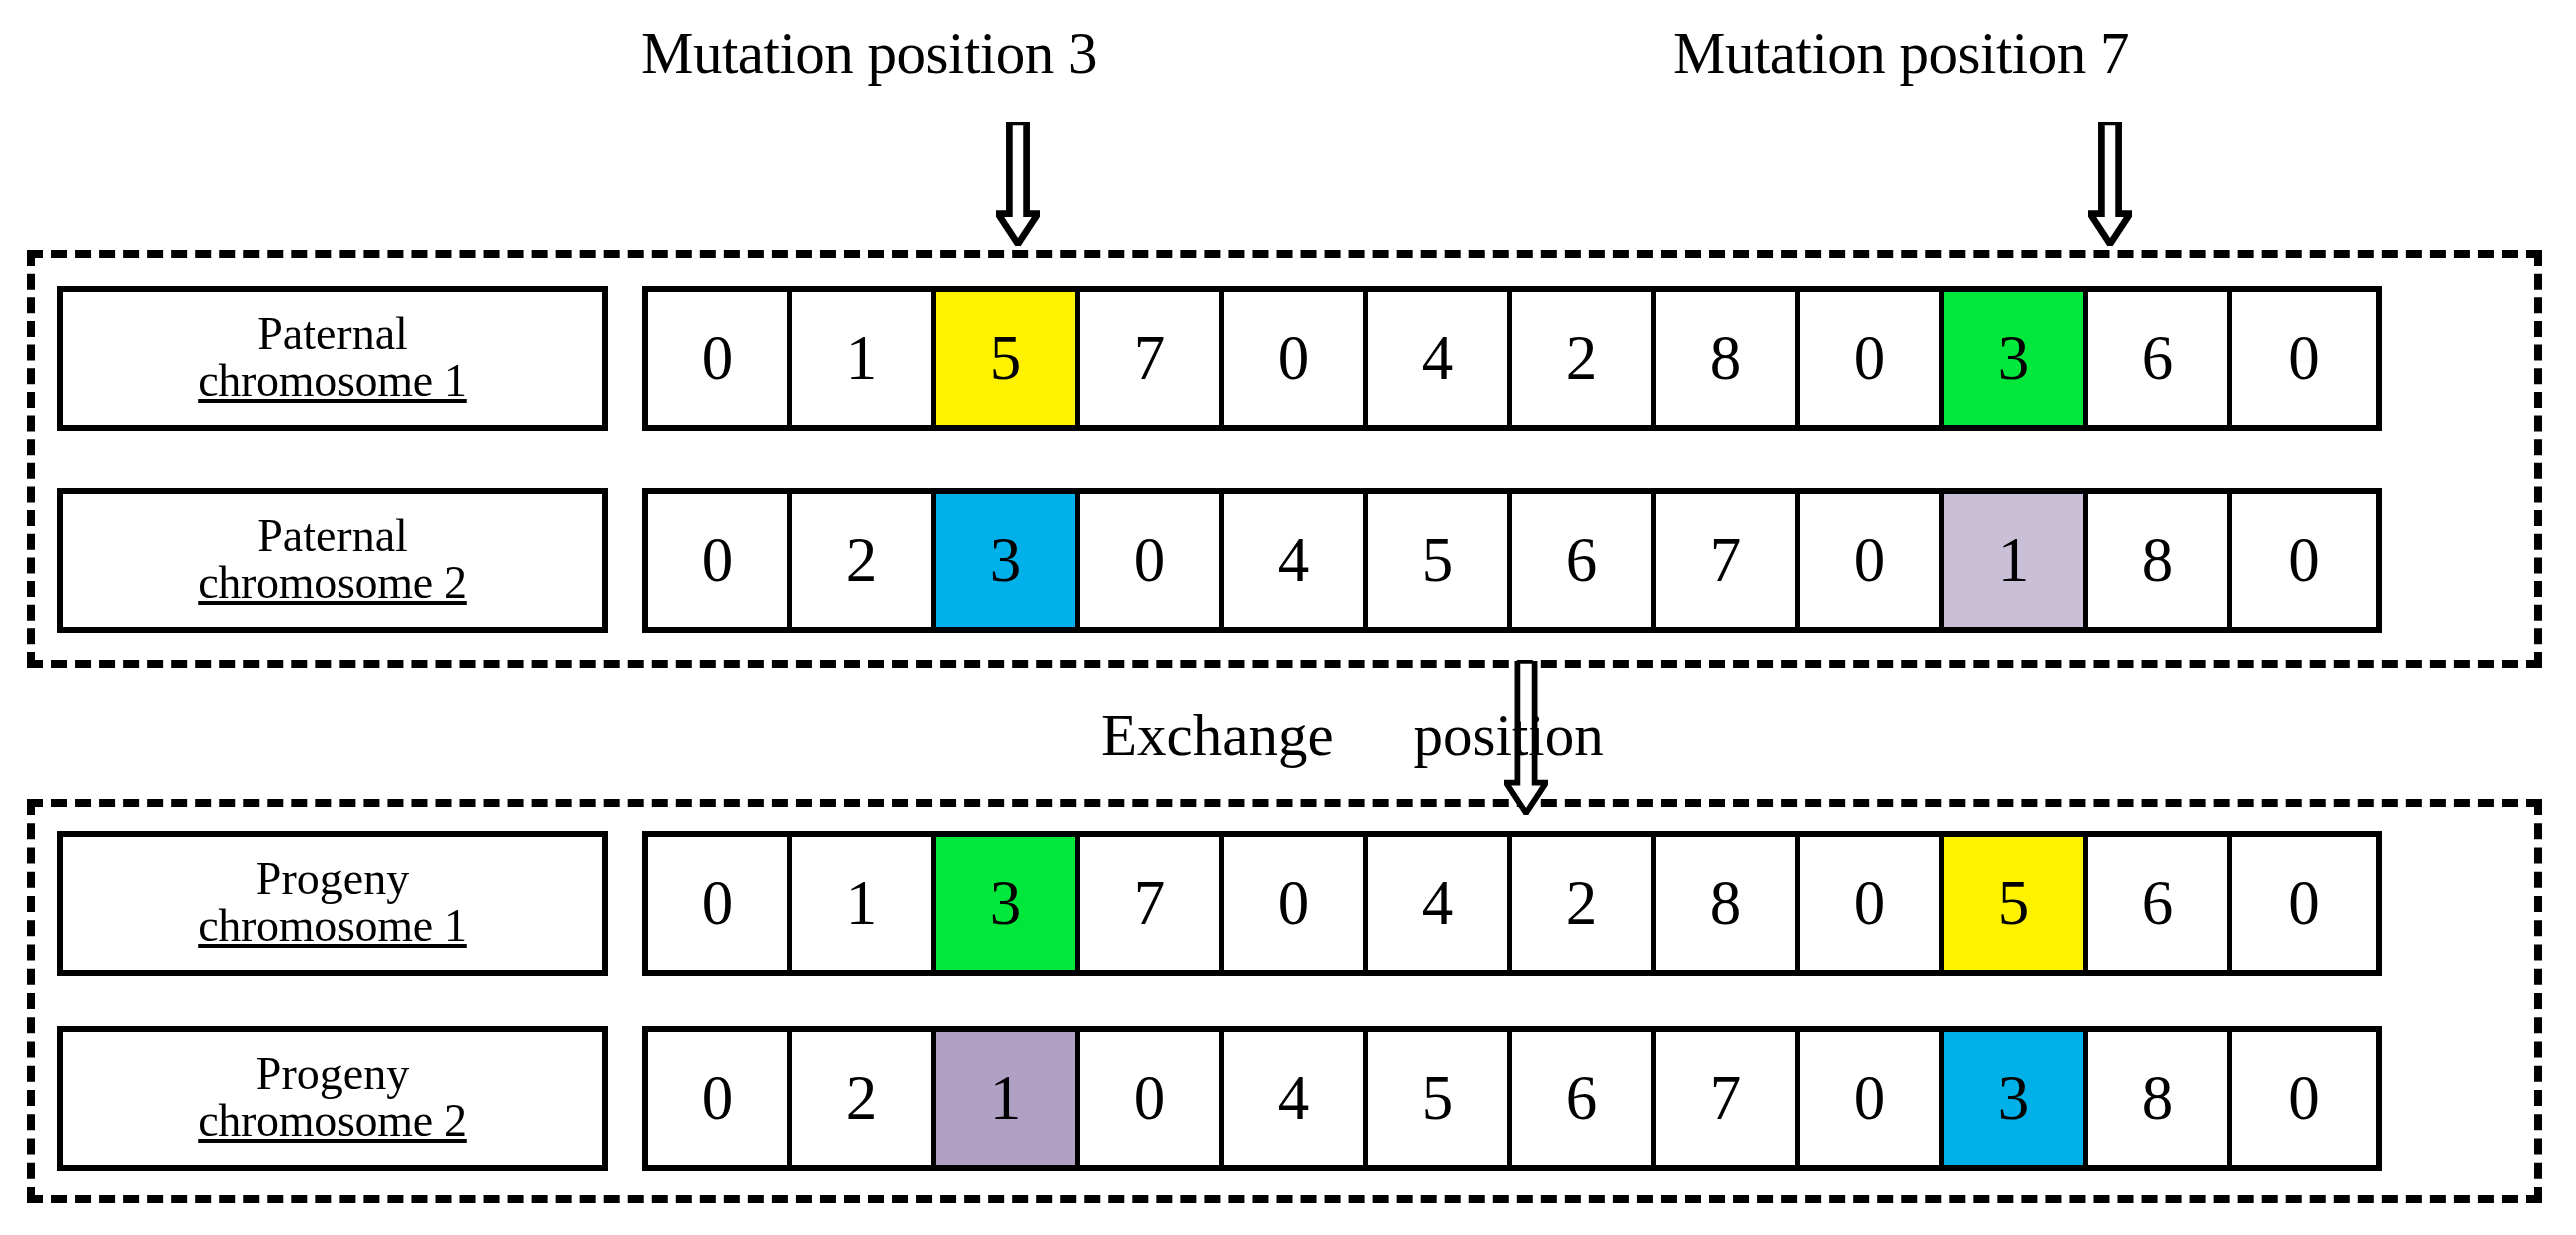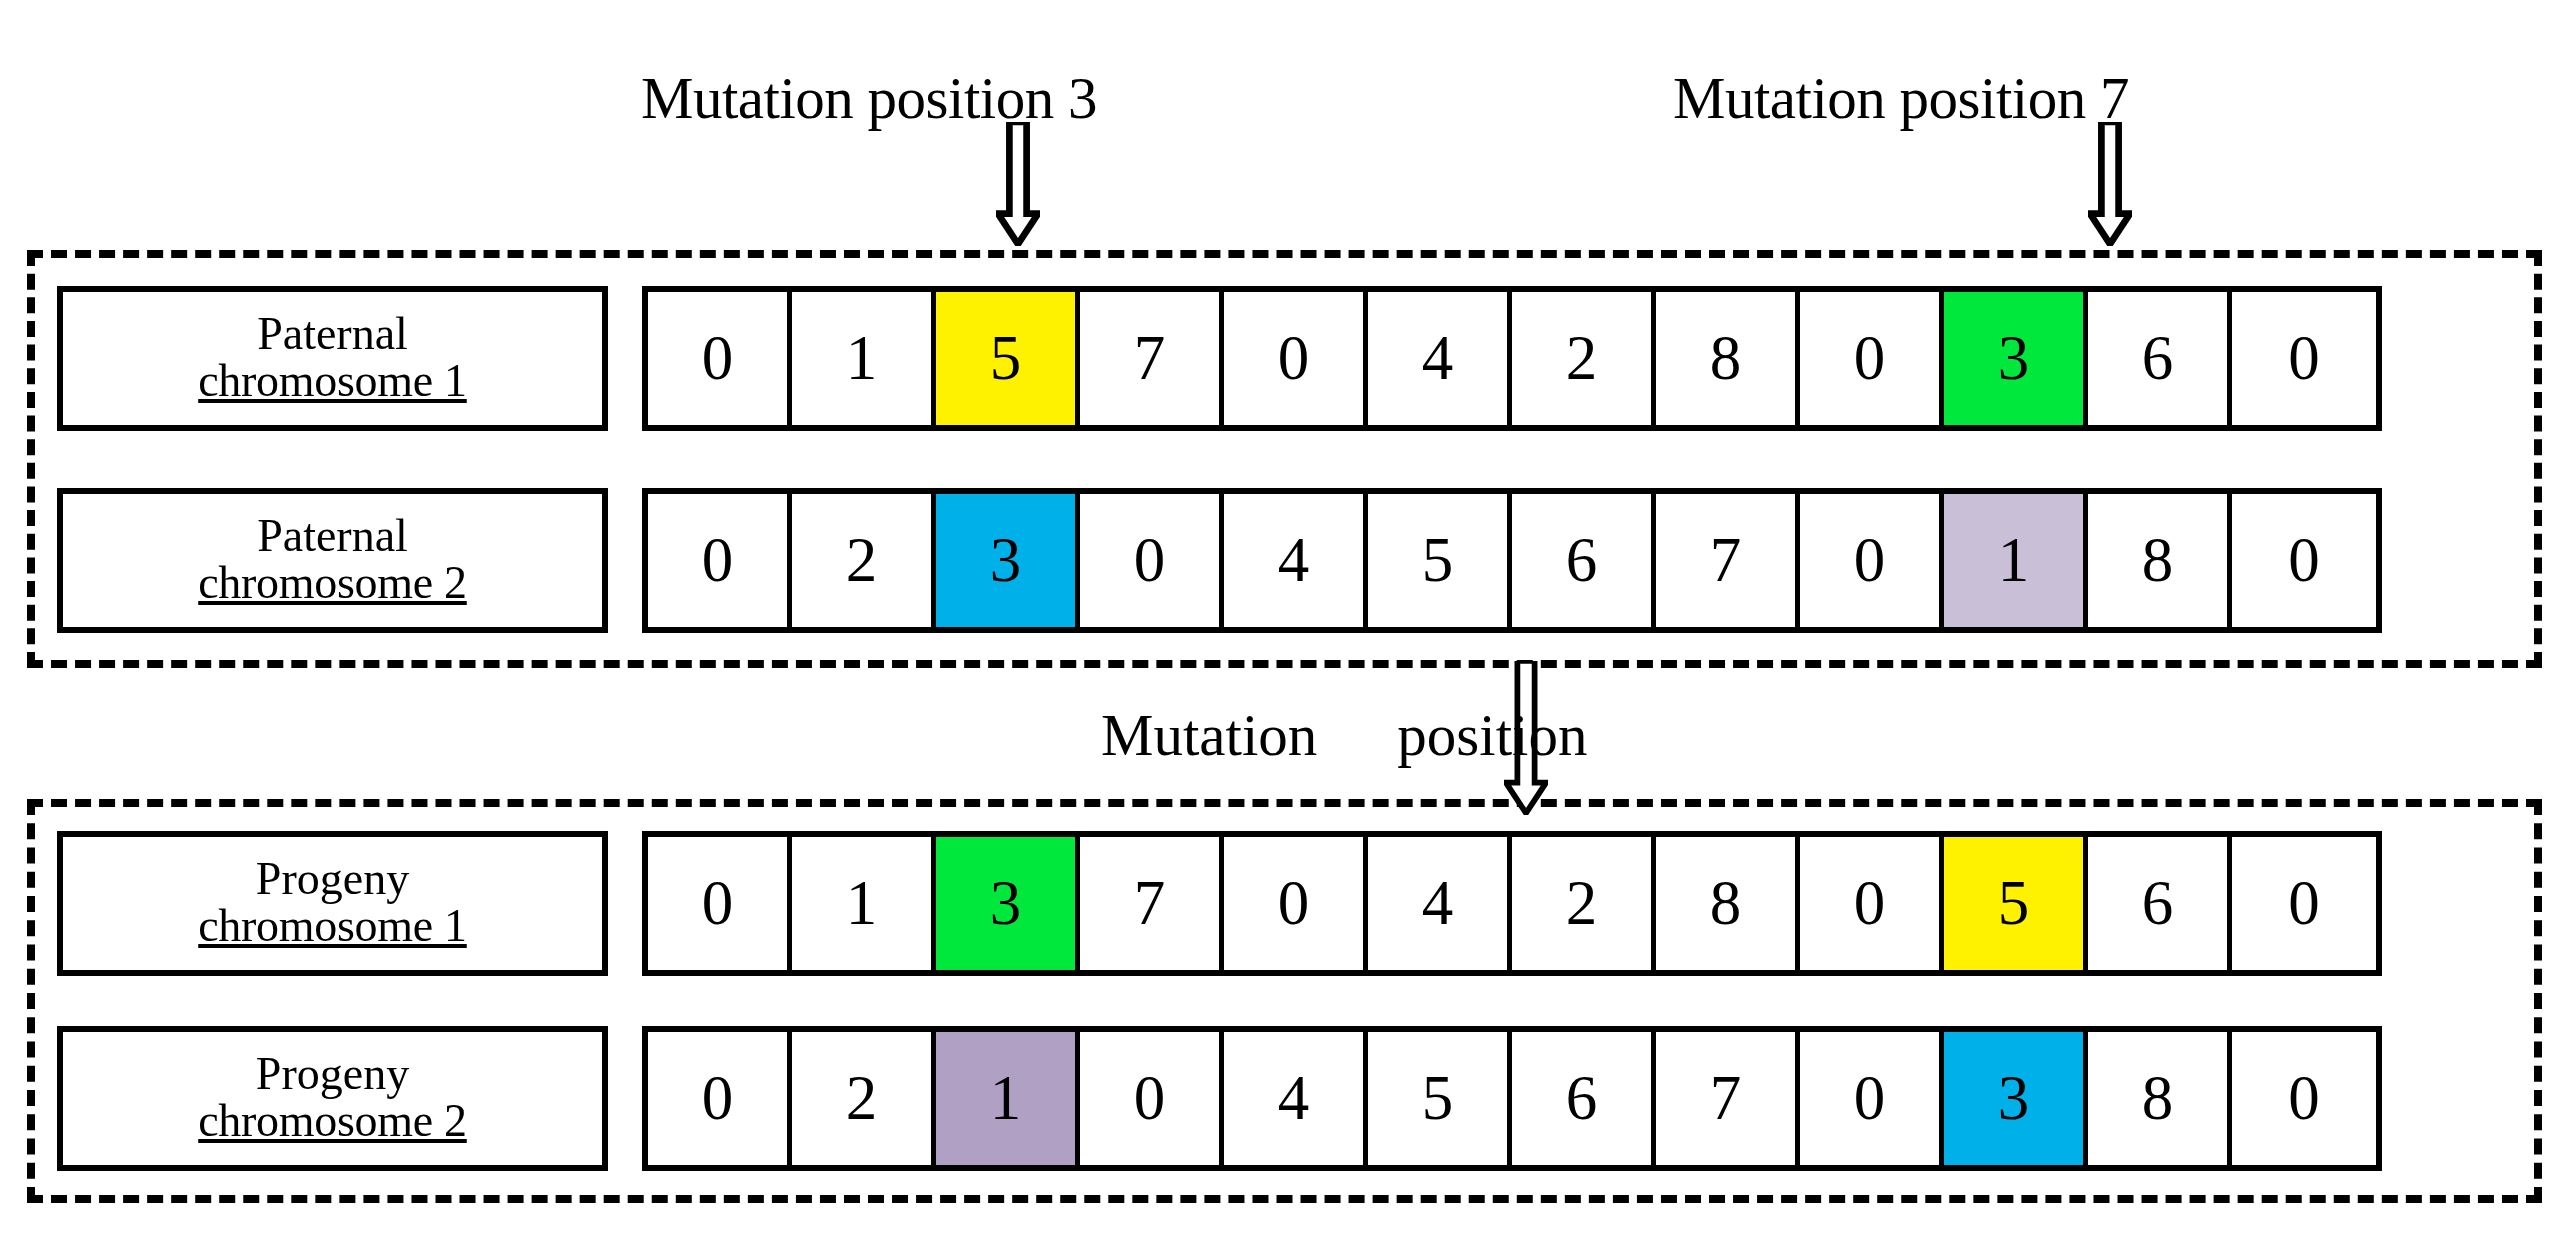--- a/index.html
+++ b/index.html
@@ -15,21 +15,20 @@
     overflow: hidden;
   }
 
   
   .mut-label {
     position: absolute;
     font-size: 59px;
     color: #000;
     white-space: nowrap;
     letter-spacing: -0.5px;
-    margin-top: 45px;
   }
   #mut-label-3  { left: 641px;  top: 19px; }
   #mut-label-10 { left: 1673px; top: 19px; }
 
   
   .arrow-down {
     position: absolute;
     width: 44px;
   }
   #arrow-pos3  { left: 996px; top: 122px; height: 124px; }
@@ -168,21 +167,21 @@
       <div class="gene-cell" style="background: rgb(255, 255, 255);">6</div>
       <div class="gene-cell" style="background: rgb(255, 255, 255);">7</div>
       <div class="gene-cell" style="background: rgb(255, 255, 255);">0</div>
       <div class="gene-cell" style="background: rgb(201, 192, 216);">1</div>
       <div class="gene-cell" style="background: rgb(255, 255, 255);">8</div>
       <div class="gene-cell" style="background: rgb(255, 255, 255);">0</div>
     </div>
 </div>
 
 <div id="exchange-caption">
-  <span>Mutation</span><span class="gap"></span><span>position</span>
+  <span>Exchange</span><span class="gap"></span><span>position</span>
 </div>
 
 <div class="arrow-down" id="arrow-exchange">
   <svg viewBox="0 0 46 162" preserveAspectRatio="none">
     <polygon points="14,0 32,0 32,128 44,128 23,160 2,128 14,128" fill="#ffffff" stroke="#000000" stroke-width="6" stroke-linejoin="miter"></polygon>
   </svg>
 </div>
 
 <div class="chrom-row" id="row-progeny-1">
   <div class="chrom-label">

